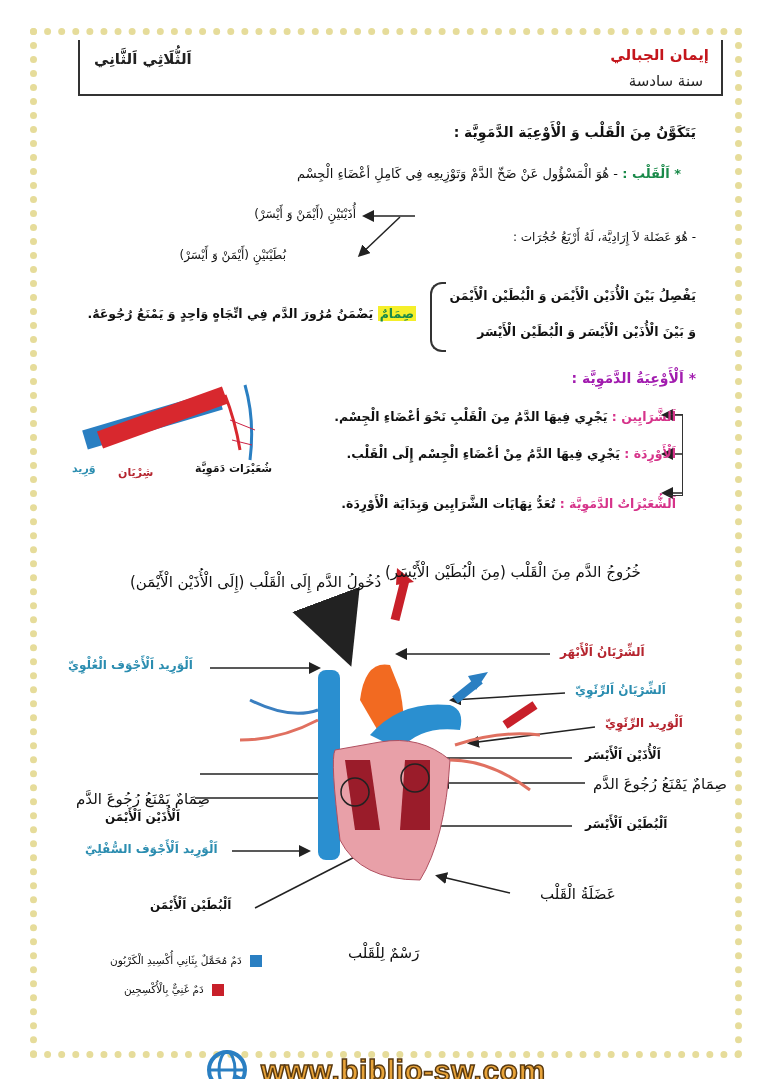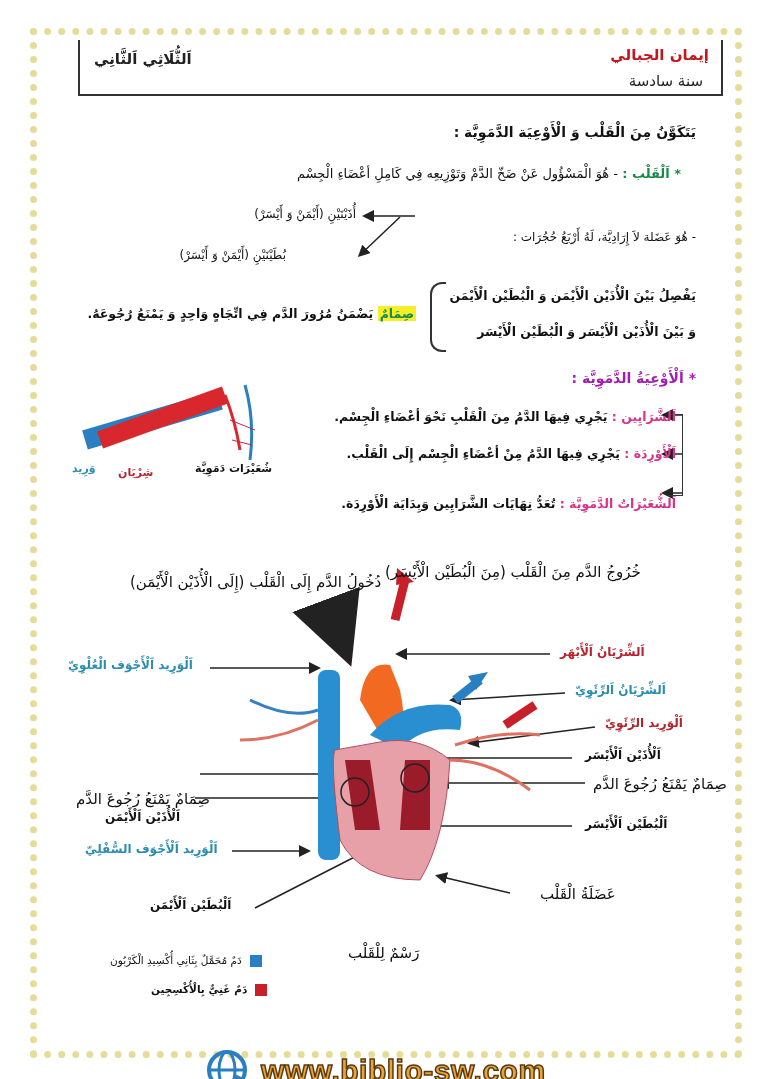--- a/index.html
+++ b/index.html
@@ -158,21 +158,21 @@
 <div class="diag-lbl" style="left:585px;top:748px;">اَلْأُذَيْن اَلْأَيْسَر</div>
 <div class="diag-sm" style="left:593px;top:775px;">صِمَامٌ يَمْنَعُ رُجُوعَ الدَّم</div>
 <div class="diag-lbl" style="left:585px;top:817px;">اَلْبُطَيْن اَلْأَيْسَر</div>
 <div class="diag-sm" style="left:540px;top:885px;">عَضَلَةُ الْقَلْب</div>
 
 <div class="caption">رَسْمٌ لِلْقَلْب</div>
 
 <div class="legend-item" style="left:110px;top:954px;">
   <span class="swatch" style="background:#2a7fc2;"></span><span>دَمٌ مُحَمَّلٌ بِثَانِي أُكْسِيدِ الْكَرْبُون</span>
 </div>
-<div class="legend-item" style="left:151px;top:983px;font-weight:bold;">
+<div class="legend-item" style="left:124px;top:983px;">
   <span class="swatch" style="background:#c8202a;"></span><span>دَمٌ غَنِيٌّ بِالْأُكْسِجِين</span>
 </div>
 
 <div class="footer">
   <svg width="50" height="46">
     <circle cx="22" cy="22" r="18" fill="none" stroke="#2a7fc2" stroke-width="4"></circle>
     <ellipse cx="22" cy="22" rx="8" ry="18" fill="none" stroke="#2a7fc2" stroke-width="3"></ellipse>
     <line x1="4" y1="22" x2="40" y2="22" stroke="#2a7fc2" stroke-width="3"></line>
     <polygon points="30,26 46,34 38,36 44,44 40,46 34,38 30,44" fill="#2a7fc2"></polygon>
   </svg>

